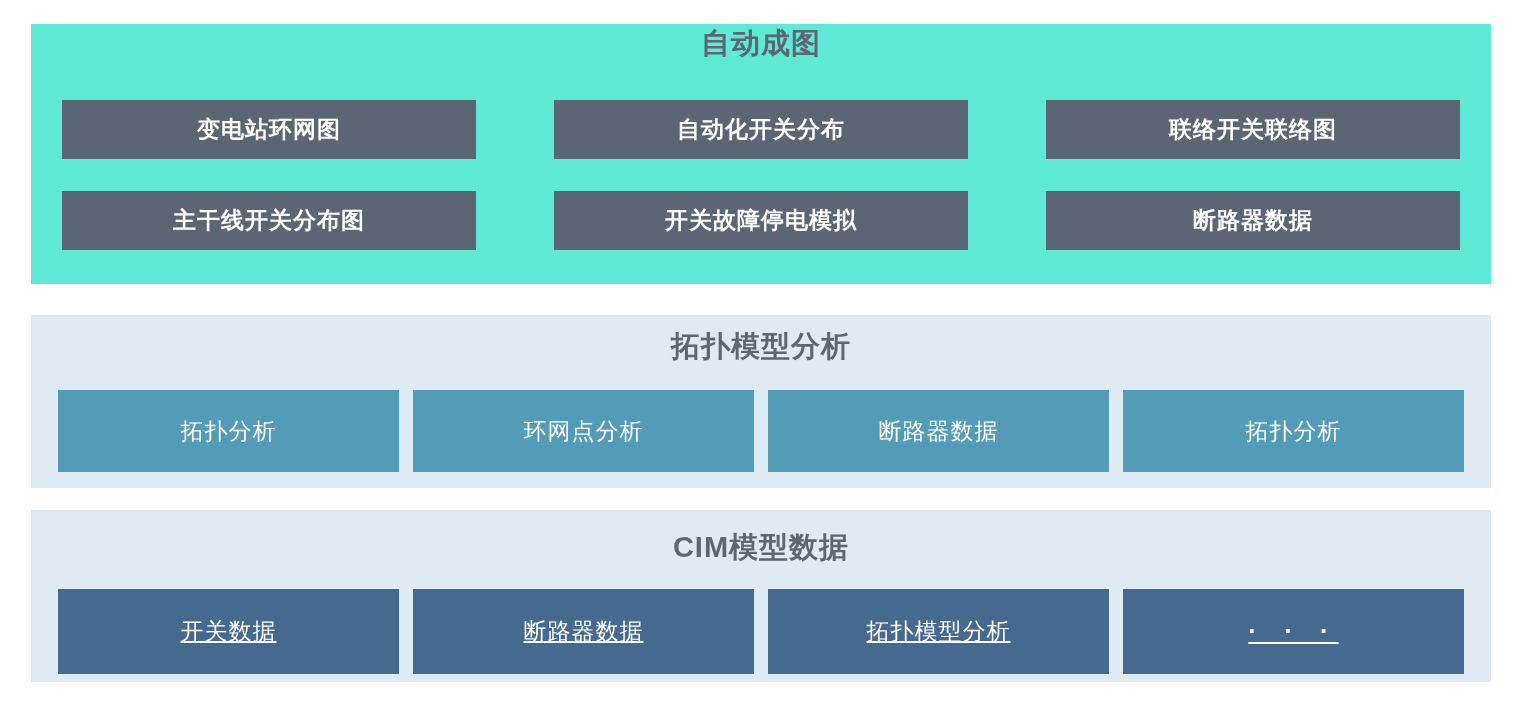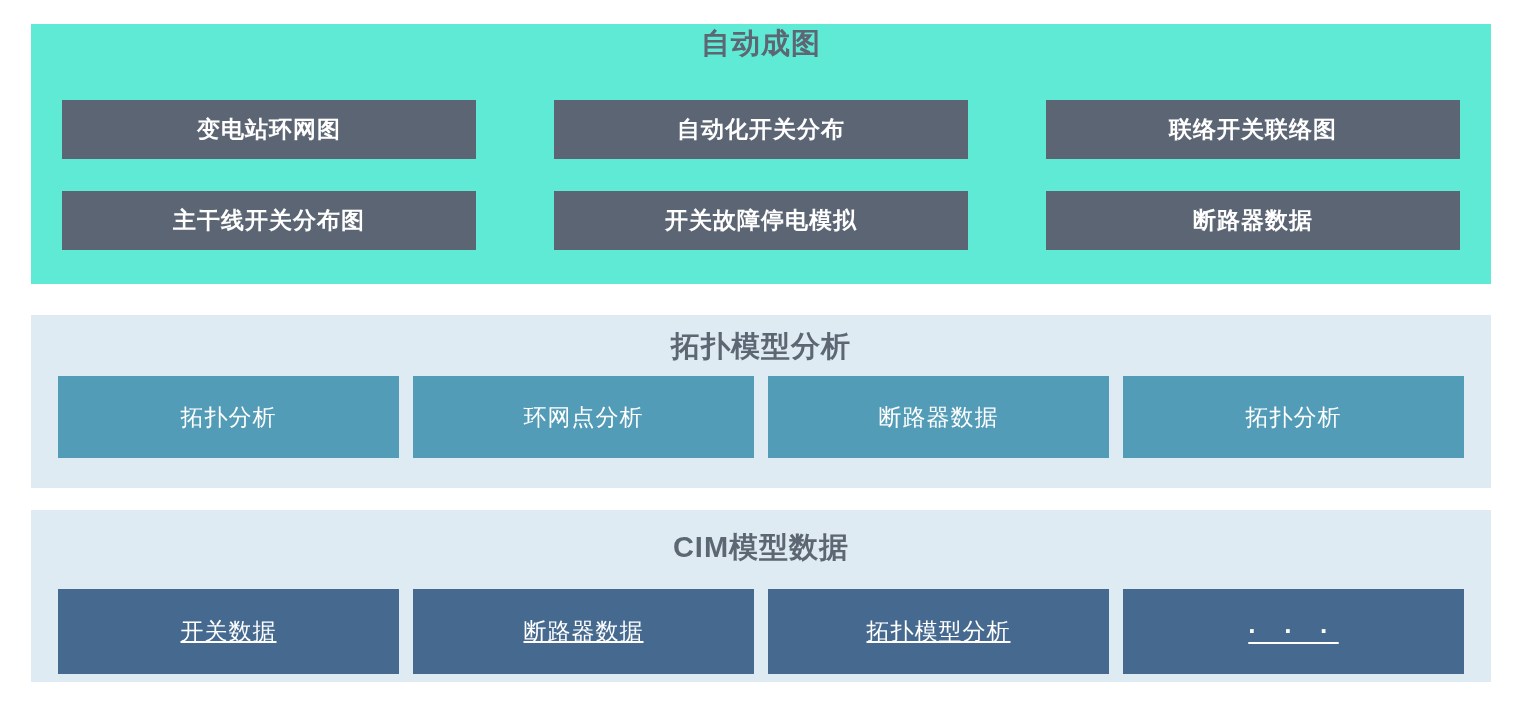--- a/index.html
+++ b/index.html
@@ -63,21 +63,21 @@
     top: 510px;
     height: 172px;
     padding-top: 18px;
   }
   .quad-row {
     display: grid;
     grid-template-columns: repeat(4, 1fr);
     column-gap: 14px;
     padding: 0 27px;
   }
-  .section-topology .quad-row { margin-top: 9px; }
+  .section-topology .quad-row { margin-top: 23px; }
   .section-cim .quad-row { margin-top: 21px; }
   .block-teal {
     height: 82px;
     background: #529cb7;
     font-weight: normal;
   }
   .block-blue {
     height: 85px;
     background: #45698f;
     font-weight: normal;

